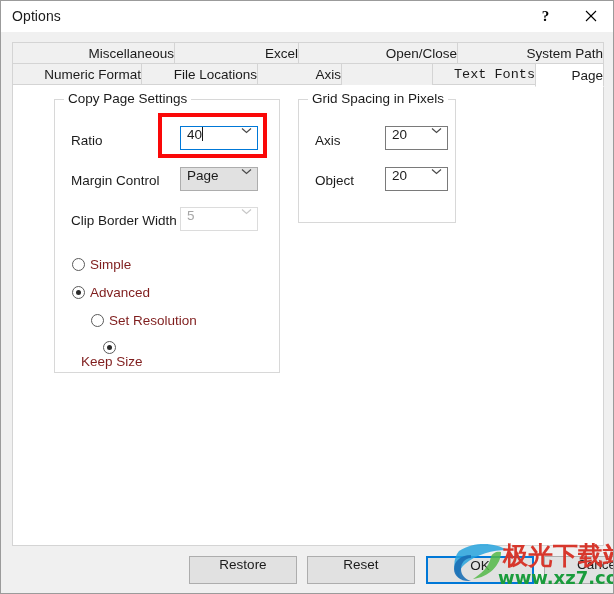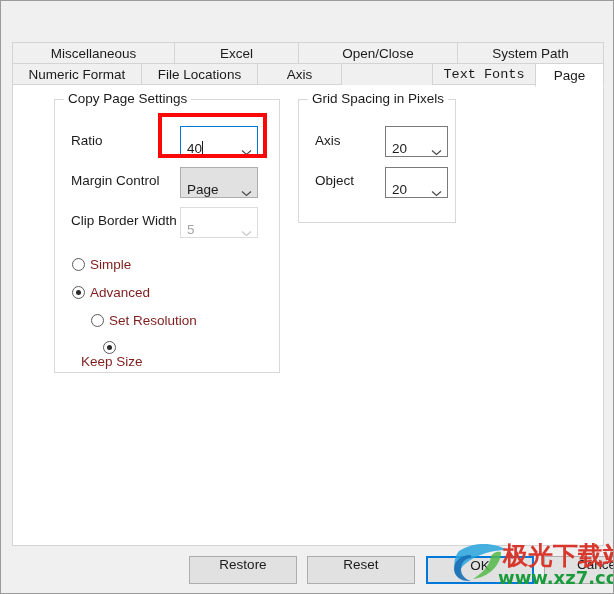--- a/index.html
+++ b/index.html
@@ -75,21 +75,21 @@
   #tab-row-bottom { top: 21px; }
   .tab {
     position: absolute;
     top: 0;
     height: 22px;
     box-sizing: border-box;
     background: #f0f0f0;
     border: 1px solid #d4d4d4;
     display: flex;
     align-items: center;
-    justify-content: center;
+    justify-content: flex-end;
     font-size: 13.5px;
     color: #1b1b1b;
     cursor: default;
     overflow: hidden;
     white-space: nowrap;
   }
   .tab.selected {
     background: #ffffff;
     border: 1px solid #d4d4d4;
     border-bottom: 1px solid #ffffff;
@@ -133,25 +133,25 @@
     position: absolute;
     font-size: 13.5px;
     color: #1b1b1b;
     white-space: nowrap;
   }
 
   
   .combo {
     position: absolute;
     box-sizing: border-box;
-    height: 31px;
+    height: 24px;
     background: #e1e1e1;
     border: 1px solid #adadad;
     display: flex;
-    align-items: flex-end;
+    align-items: flex-start;
     cursor: default;
   }
   .combo .combo-value {
     flex: 1;
     padding-left: 6px;
     font-size: 13.5px;
     color: #1b1b1b;
     white-space: nowrap;
     overflow: hidden;
   }
@@ -281,20 +281,36 @@
   #wm-logo {
     position: absolute;
     left: 0px; top: 2px;
   }
 </style>
 </head>
 <body>
 
 <div id="window">
 
+  <div id="titlebar">
+    <div id="title-text">Options</div>
+
+    <div class="caption-btn" id="help-btn">
+      <span id="help-glyph">?</span>
+    </div>
+
+    <div class="caption-btn" id="close-btn">
+      <span>
+        <svg width="12" height="12" viewBox="0 0 12 12">
+          <line x1="1" y1="1" x2="11" y2="11" stroke="#000" stroke-width="1.1"></line>
+          <line x1="11" y1="1" x2="1" y2="11" stroke="#000" stroke-width="1.1"></line>
+        </svg>
+      </span>
+    </div>
+  </div>
 
   <div id="tabstrip">
 
     <div class="tab-row" id="tab-row-top">
       <div class="tab" style="left:0px;width:163px;">
         <span>Miscellaneous</span>
       </div>
       <div class="tab" style="left:162px;width:125px;">
         <span>Excel</span>
       </div>

